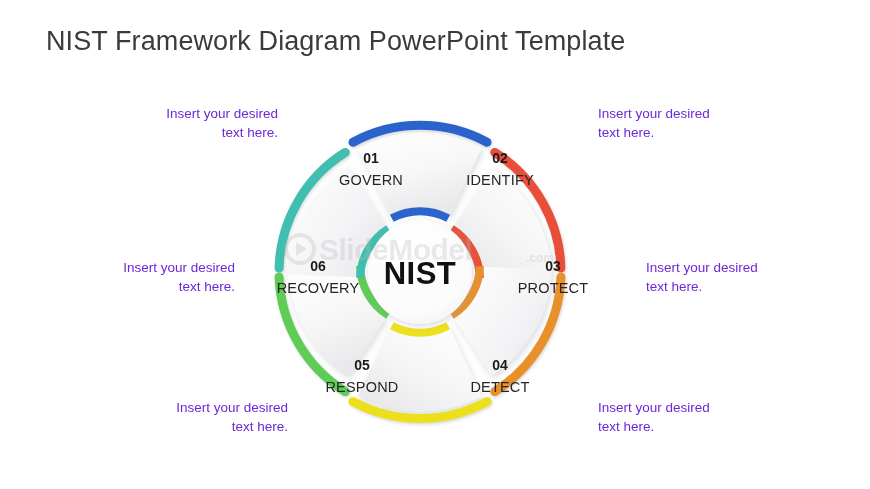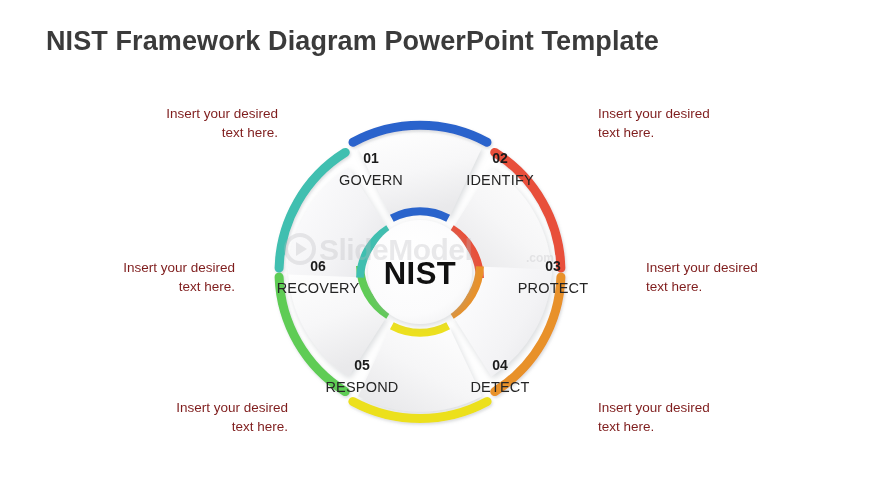--- a/index.html
+++ b/index.html
@@ -22,21 +22,21 @@
     height: 489px;
     background: #ffffff;
   }
 
   
   #page-title {
     position: absolute;
     left: 46px;
     top: 26px;
     font-size: 27px;
-    font-weight: 700;
+    font-weight: 400;
     color: #3b3b3b;
     letter-spacing: 0.1px;
     white-space: nowrap;
   }
 
   
   #diagram-wrap {
     position: absolute;
     left: 0;
     top: 0;
@@ -69,21 +69,21 @@
     font-weight: bold;
     fill: #111111;
     letter-spacing: 0.5px;
   }
 
   
   .caption {
     position: absolute;
     font-size: 13.5px;
     line-height: 19px;
-    color: #7f1d1d;
+    color: #6d28d9;
     width: 160px;
     font-family: "Liberation Sans", sans-serif;
   }
   .cap-left  { text-align: right; }
   .cap-right { text-align: left; }
 
   #caption-govern   { left: 118px; top: 104px; }
   #caption-identify { left: 598px; top: 104px; }
   #caption-recovery { left: 75px;  top: 258px; }
   #caption-protect  { left: 646px; top: 258px; }

